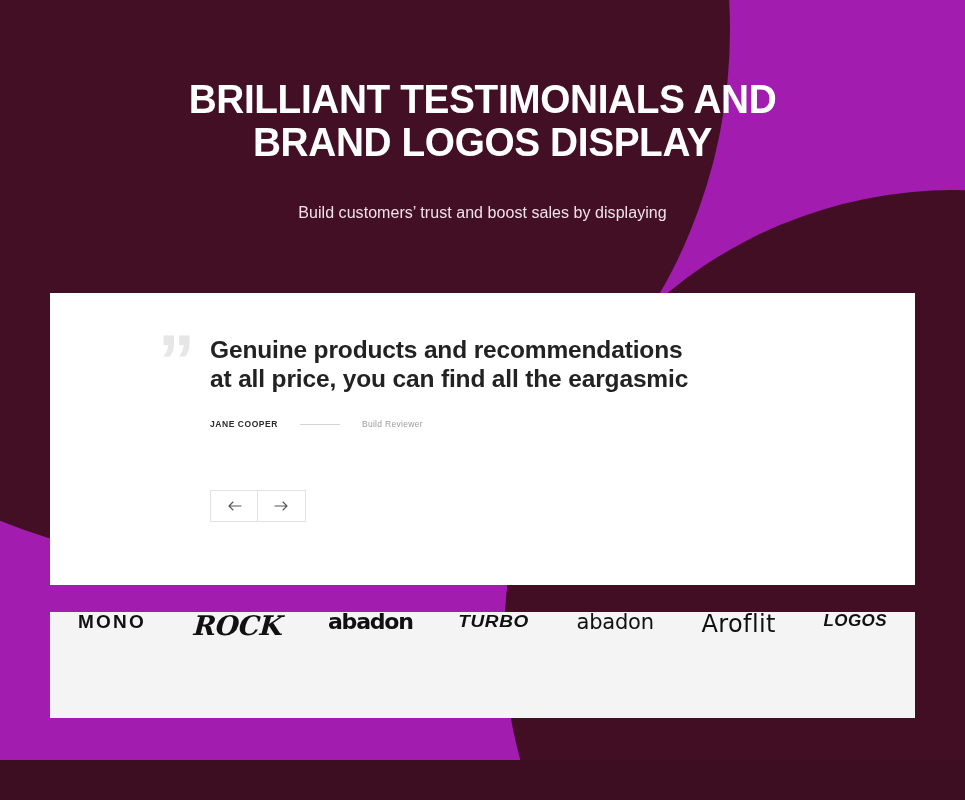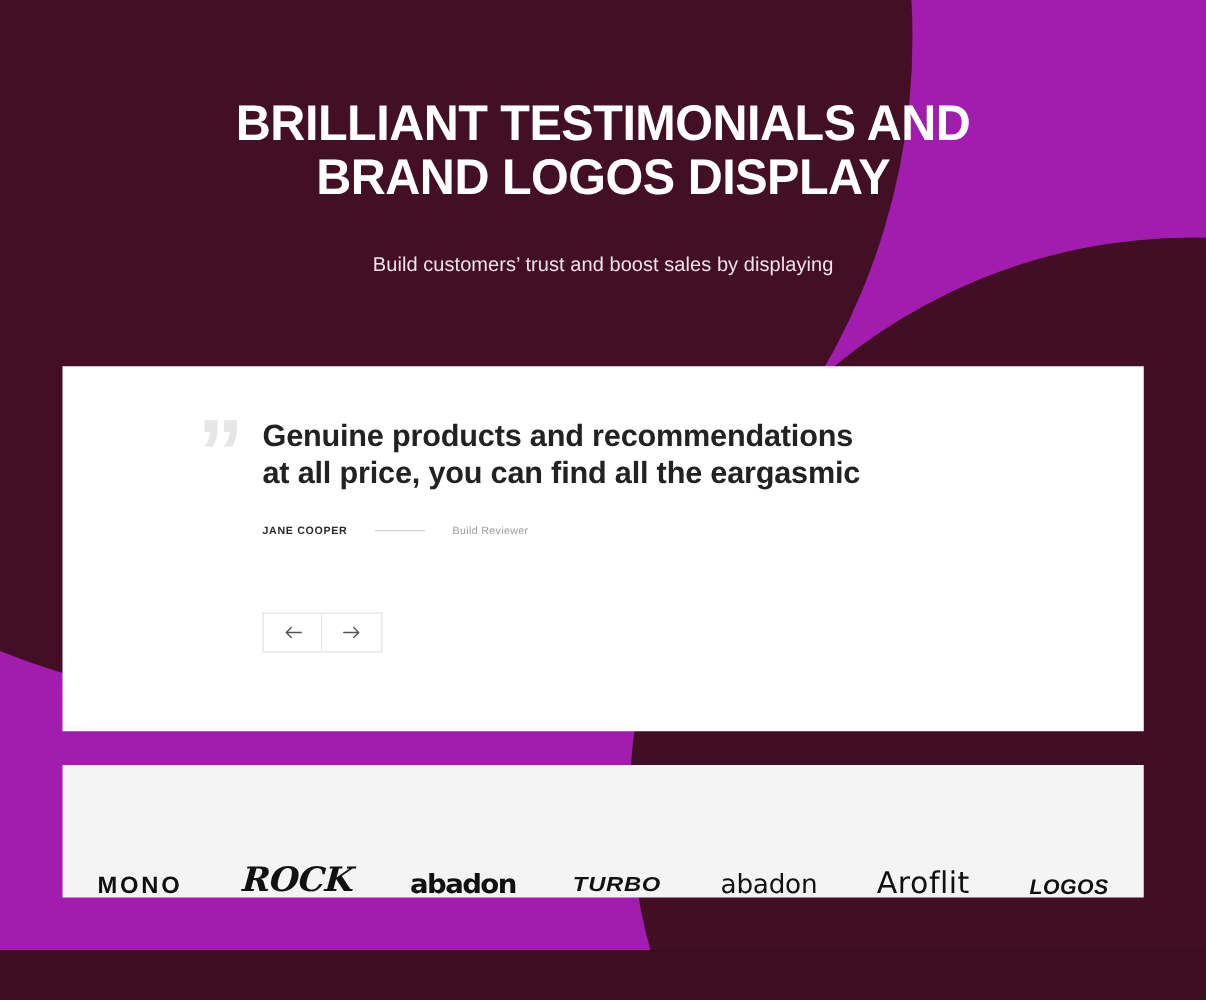--- a/index.html
+++ b/index.html
@@ -183,21 +183,21 @@
 
   
   .logo-strip {
     position: absolute;
     left: 50px;
     top: 612px;
     width: 865px;
     height: 106px;
     background: #f4f4f4;
     display: flex;
-    align-items: flex-end;
+    align-items: flex-start;
     justify-content: space-between;
     padding: 0 28px;
     box-sizing: border-box;
     z-index: 4;
   }
   .brand-logo {
     color: #111111;
     white-space: nowrap;
     flex: none;
     text-align: center;

